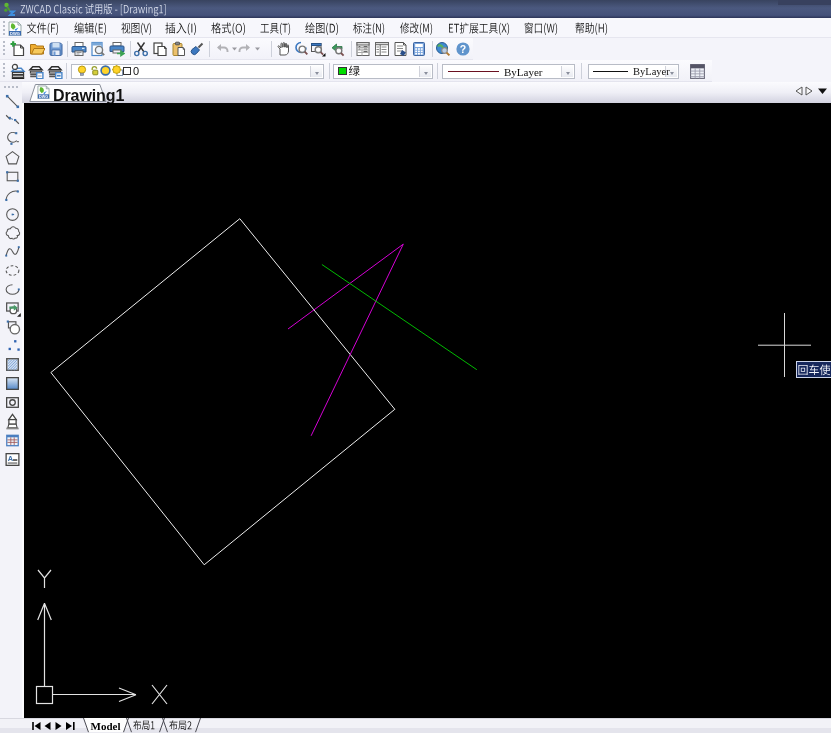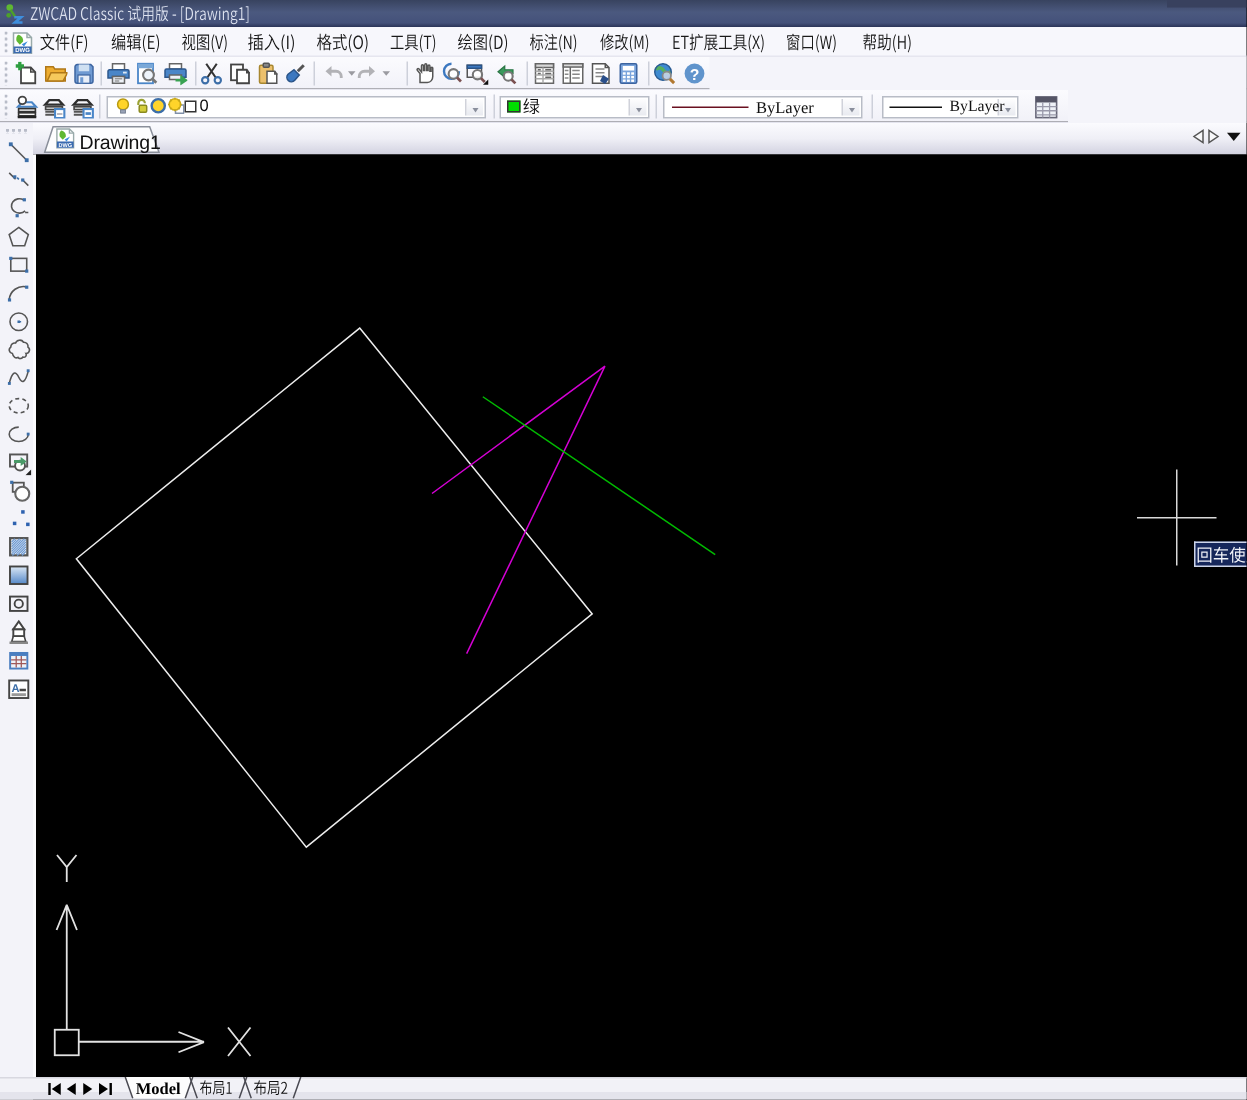--- a/index.html
+++ b/index.html
@@ -258,21 +258,21 @@
       <path d="M3.8 19.5L9.4 2.5H73.8L80 19.5Z" fill="#fdfdfe" stroke="#8a8f9a"></path>
     </svg>
 <svg style="position:absolute;left:37px;top:85px" width="13" height="14" viewBox="0 0 14 15">
       <path d="M1 1h9l3 3v11H1z" fill="#fff" stroke="#9aa"></path>
       <path d="M10 1v3h3" fill="none" stroke="#9aa"></path>
       <path d="M4 2.2c2.2.4 3.6 2 3.4 4.4L5.2 8.8 3 6.4C2.6 4.8 3 3.2 4 2.2z" fill="#5fb832"></path>
       <path d="M6.5 8.5l4-2-2.5 3.5" fill="#3e8ede"></path>
       <rect x="1" y="10" width="12" height="4.5" fill="#3a6ab0"></rect>
       <text x="7" y="13.8" font-size="4" fill="#fff" text-anchor="middle" font-family="Liberation Sans" font-weight="bold">DWG</text>
     </svg>
-<div class="abs" style="left:53px;top:86.5px;font-size:13px;font-weight:normal;color:#111;letter-spacing:-0.1px">Drawing1</div>
+<div class="abs" style="left:53px;top:86.5px;font-size:16px;font-weight:bold;color:#111;letter-spacing:-0.1px">Drawing1</div>
 <svg class="abs" style="left:794px;top:86px" width="34" height="10" viewBox="0 0 34 10">
       <path d="M8 1v8L2 5z" fill="#f8f8fa" stroke="#555"></path>
       <path d="M12 1v8l6-4z" fill="#f8f8fa" stroke="#555"></path>
       <path d="M24 2.5h9L28.5 8z" fill="#111"></path>
     </svg>
 <div class="abs" style="left:0;top:82px;width:22px;height:651px;background:#f3f3f9"></div>
 <div class="hgrip" style="left:4px;top:86px;width:16px"></div>
 <svg class="ic" style="left:4px;top:92.5px" width="17" height="17" viewBox="0 0 16 16">
       <path d="M3 3L13 13" stroke="#555"></path>
       <rect x="1.8" y="1.8" width="2.4" height="2.4" fill="#3c6ea8"></rect>

